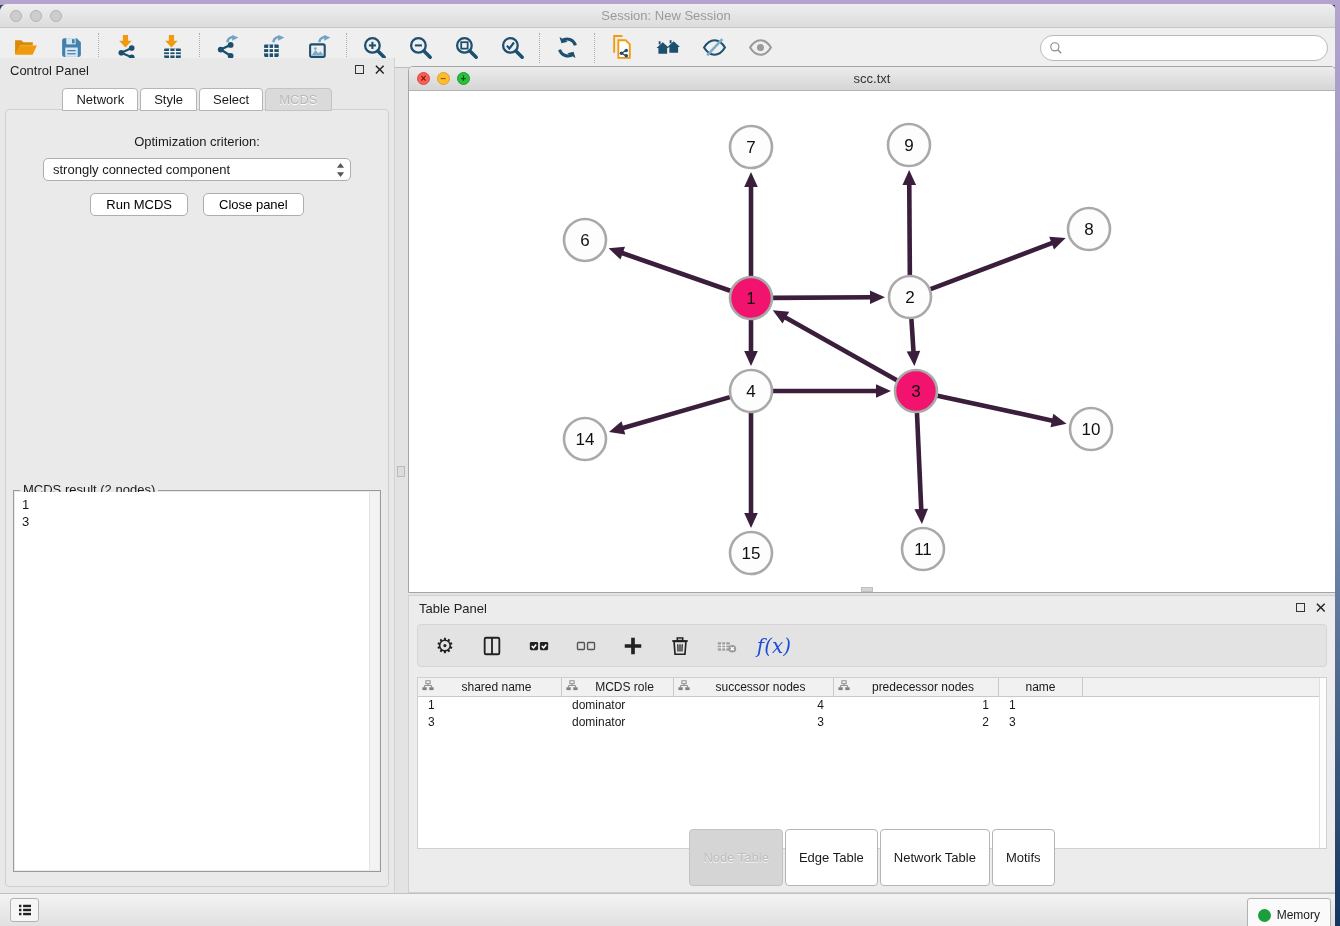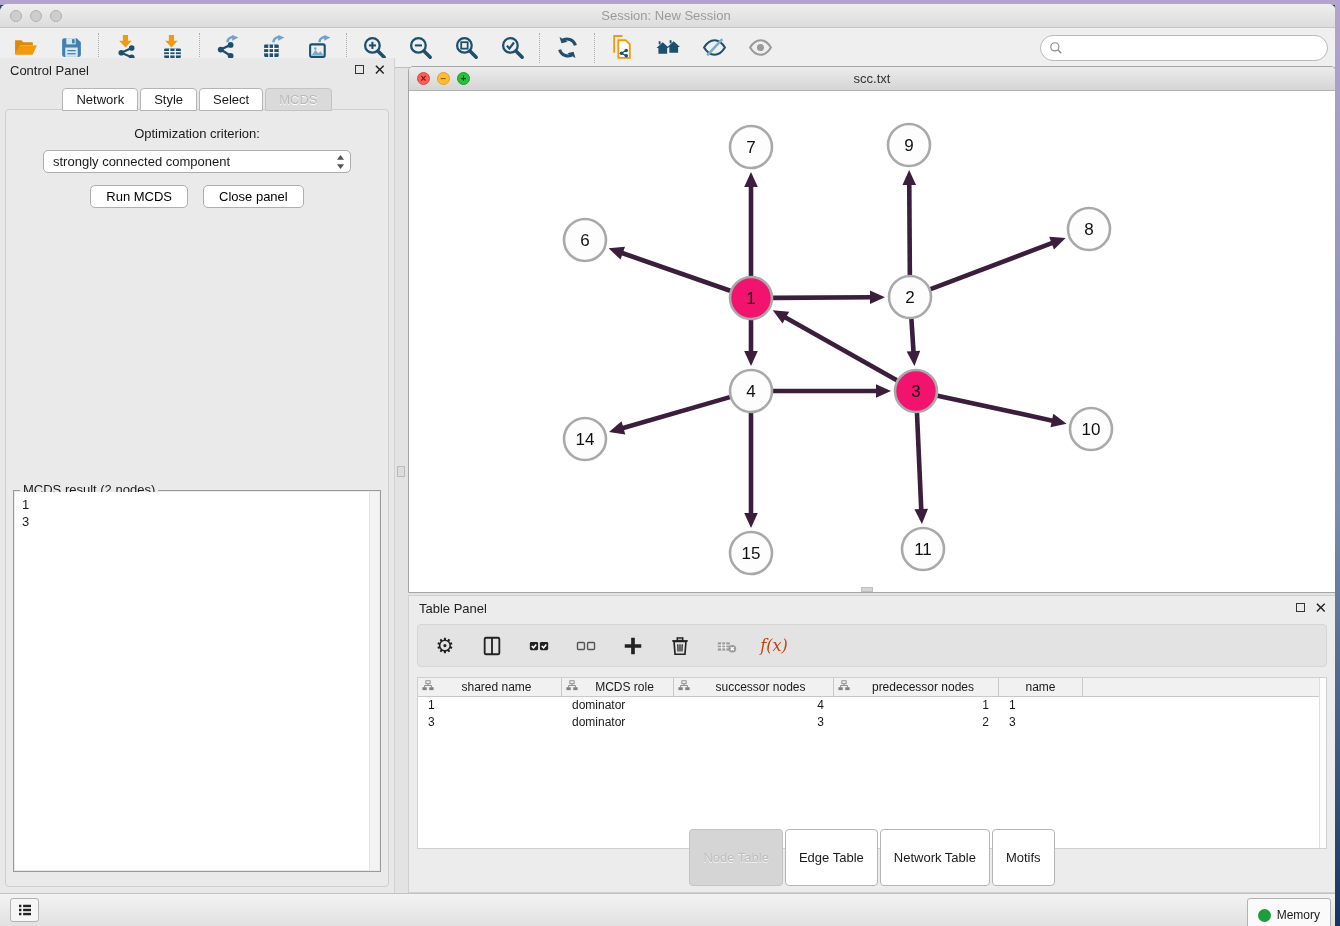--- a/index.html
+++ b/index.html
@@ -38,21 +38,21 @@
   .panel-head .ph-title{position:absolute;left:10px;top:5px;font-size:13px;color:#222;}
   .ph-icons{position:absolute;right:8px;top:6px;display:flex;gap:9px;align-items:center;}
   .float-ico{width:9px;height:9px;border:1.5px solid #333;display:inline-block;}
   .close-ico{font-size:15px;font-weight:bold;color:#222;line-height:11px;}
   .cp-tabs{position:absolute;left:0;top:30px;right:0;display:flex;justify-content:center;}
   .cp-tab{padding:3px 13px;font-size:13px;background:#fff;border:1px solid #b5b5b5;margin:0 1px;
     border-radius:4px 4px 0 0;position:relative;z-index:2;}
   .cp-tab.selected{background:#dadada;color:#b9b9b9;text-shadow:0 1px 0 #fff;border-color:#c3c3c3;}
   .cp-content{position:absolute;left:5px;right:5px;top:51px;bottom:6px;background:#eaeaea;
     border:1px solid #cfcfcf;border-radius:4px;z-index:1;}
-  .opt-label{text-align:center;margin-top:16px;font-size:13px;}
+  .opt-label{text-align:center;margin-top:24px;font-size:13px;}
   .dropdown{margin:9px auto 4px;width:308px;height:23px;background:#fff;border:1px solid #aeaeae;
     border-radius:5px;display:flex;align-items:center;padding:0 5px 0 9px;}
   .dropdown .dd-value{flex:1;font-size:13px;}
   .btn-row{display:flex;justify-content:center;gap:15px;margin-top:12px;}
   .btn{background:#fff;border:1px solid #aeaeae;border-radius:5px;padding:3px 15px;font-size:13px;}
   .result-group{position:absolute;left:7px;right:7px;top:372px;bottom:14px;
     border:1px solid #9a9a9a;margin-top:8px;}
   .result-legend{position:absolute;left:6px;top:-9px;background:#eaeaea;padding:0 3px;font-size:13px;}
   .result-body{position:absolute;inset:1px;background:#fff;overflow:hidden;padding:4px 0 0 7px;}
   .result-item{font-size:13px;line-height:17px;}
@@ -78,21 +78,21 @@
   .net-canvas svg{position:absolute;left:0;top:0;}
   .resize-handle{position:absolute;bottom:0;left:452px;width:12px;height:5px;background:#d4d4d4;border:1px solid #c0c0c0;}
 
   
   .tp{position:absolute;left:408px;top:591px;right:0;bottom:33px;background:#ececec;border:1px solid #d0d0d0;}
   .tp-toolbar{position:absolute;left:8px;top:28px;right:8px;height:43px;background:#e3e3e3;
     border:1px solid #d6d6d6;border-radius:4px;display:flex;align-items:center;padding-left:14px;gap:21px;}
   .tp-btn{width:26px;height:26px;display:flex;align-items:center;justify-content:center;font-size:20px;color:#222;}
   .tp-btn svg{width:22px;height:22px;}
   .tp-btn.disabled{color:#a5a5a5;}
-  .fx{font-family:"DejaVu Serif","Liberation Serif",serif;font-style:italic;font-size:16px;color:#c2410c;}
+  .fx{font-family:"DejaVu Serif","Liberation Serif",serif;font-style:italic;font-size:20px;color:#1d4ed8;}
   .tp-tablewrap{position:absolute;left:8px;top:81px;right:8px;height:172px;background:#fff;border:1px solid #d0d0d0;}
   .tp-headrow{display:flex;height:19px;background:#f1f1f1;border-bottom:1px solid #c9c9c9;}
   .tp-col{display:flex;align-items:center;border-right:1px solid #c9c9c9;font-size:12px;padding:0 4px;}
   .tp-col .colname{flex:1;text-align:center;}
   .tp-col svg{flex:none;margin-right:2px;}
   .tp-row{display:flex;height:17px;}
   .tp-cell{font-size:12px;line-height:17px;padding:0 10px;white-space:nowrap;overflow:hidden;}
   .tp-scroll{position:absolute;right:0px;top:0;bottom:0;width:7px;background:#fdfdfd;border-left:1px solid #dedede;}
   .tp-tabs{position:absolute;left:0;right:0;bottom:6px;display:flex;justify-content:center;}
   .tp-tab{padding:20px 13px;font-size:13px;background:#fff;border:1px solid #b5b5b5;margin:0 1px;border-radius:4px;}

